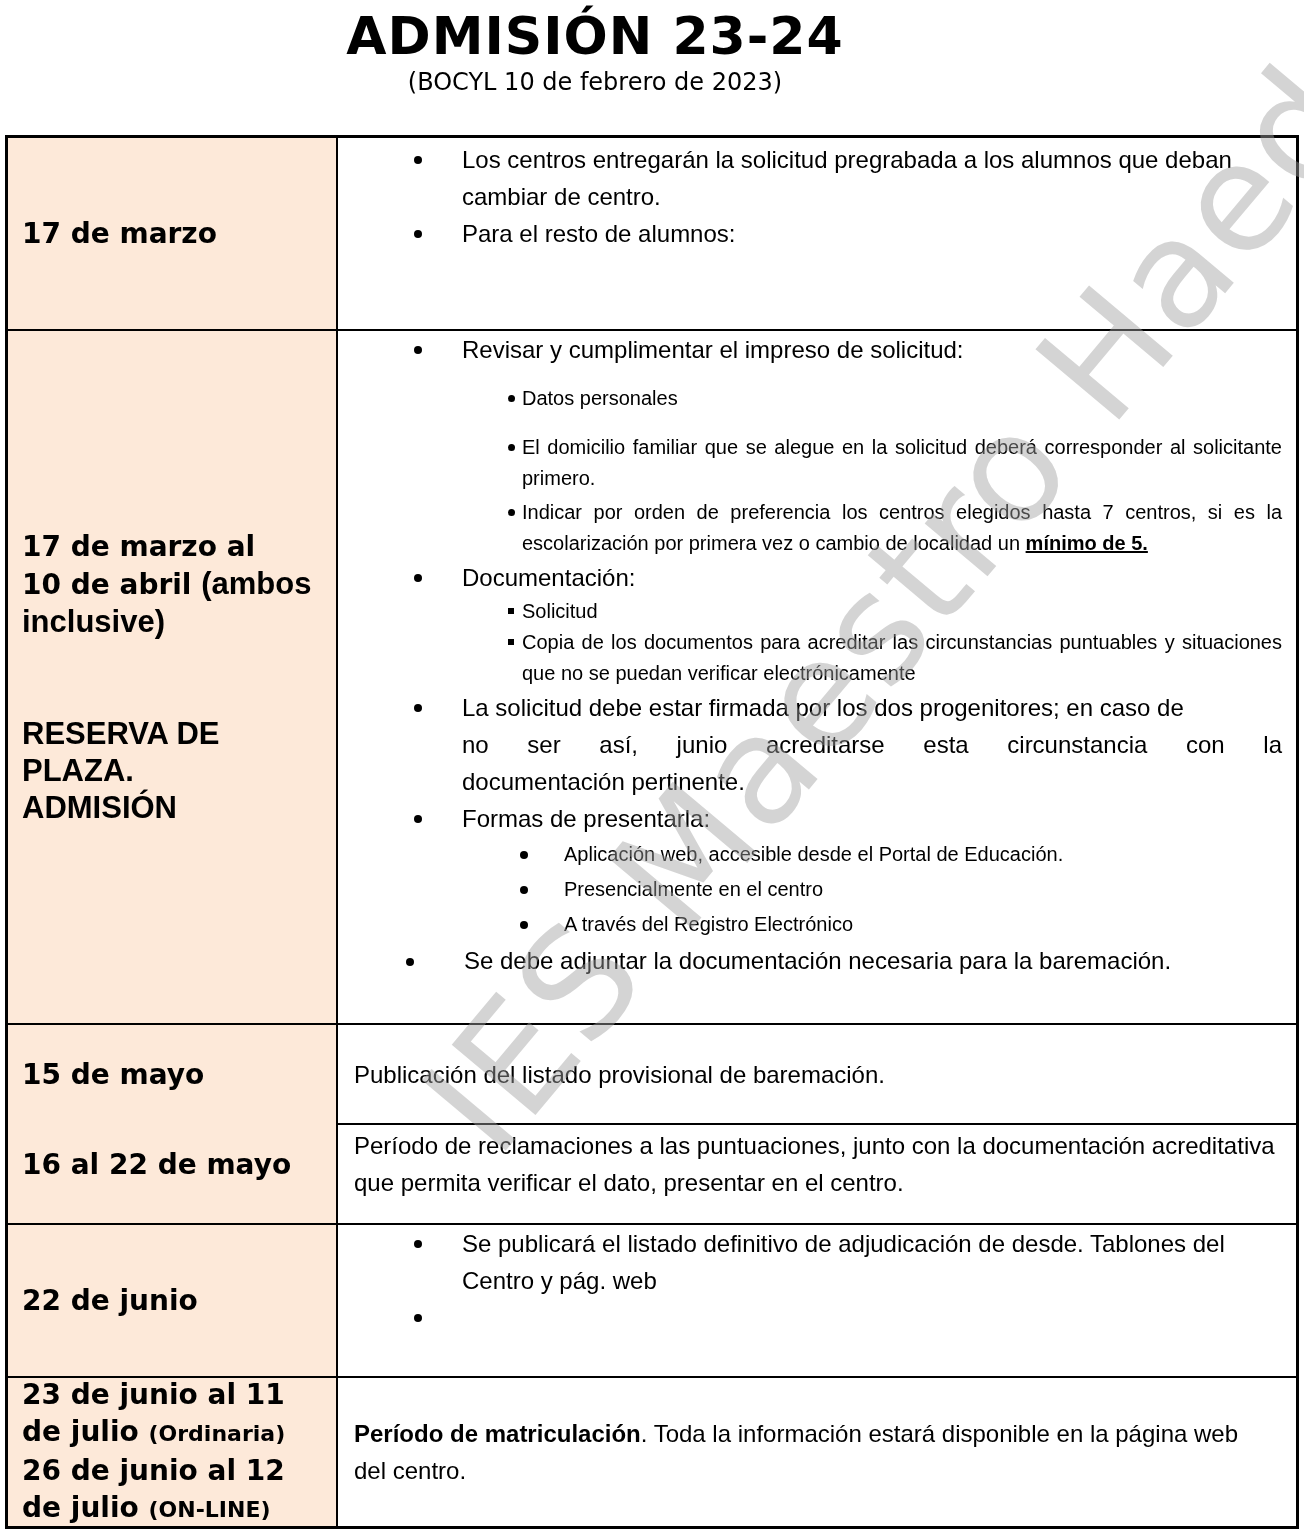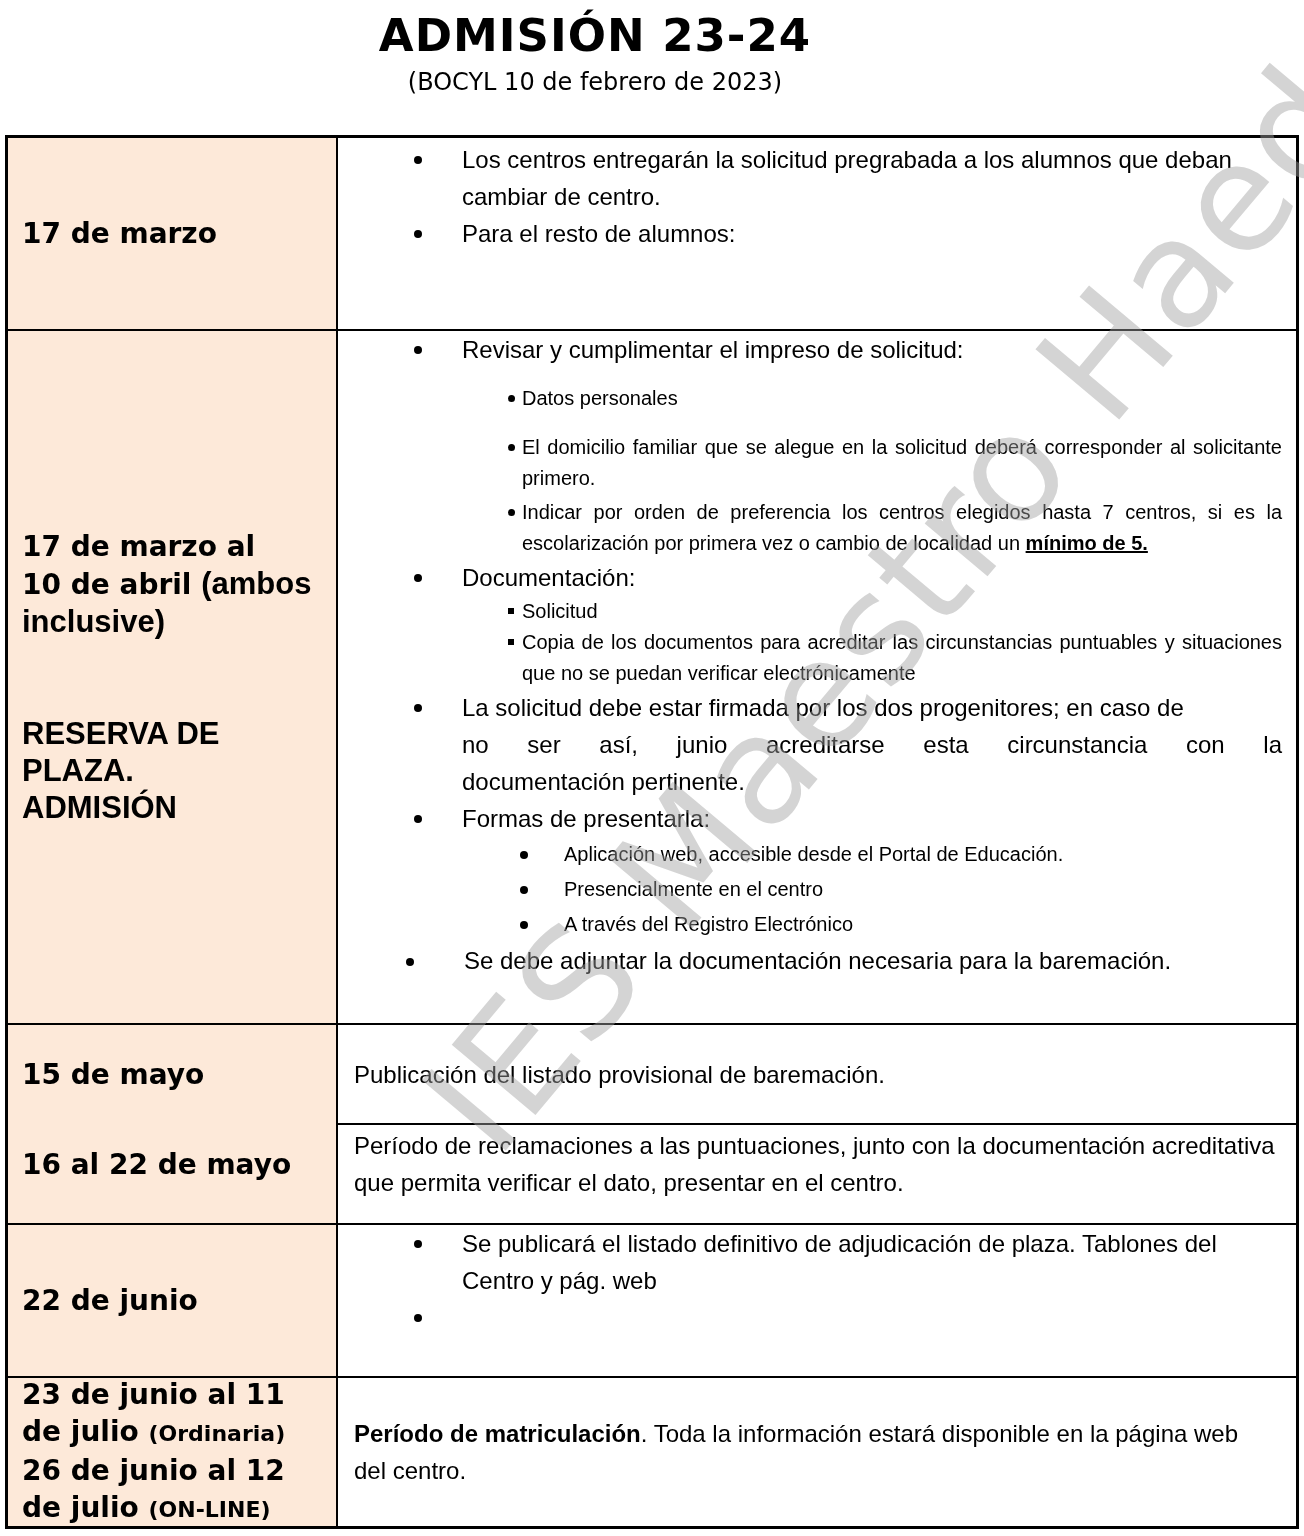--- a/index.html
+++ b/index.html
@@ -2,21 +2,21 @@
 <html><head>
 <meta charset="utf-8">
 <style>
   html, body { margin: 0; padding: 0; background: #ffffff; }
   body {
     width: 1304px; height: 1536px; position: relative; overflow: hidden;
     font-family: "Liberation Sans", sans-serif; color: #000;
   }
   .title {
     position: absolute; left: 0; top: 8px; width: 1190px; text-align: center;
-    font-family: "DejaVu Sans", sans-serif; font-weight: bold; font-size: 45px;
+    font-family: "DejaVu Sans", sans-serif; font-weight: bold; font-size: 52px;
     letter-spacing: 1px; line-height: 56px;
   }
   .subtitle {
     position: absolute; left: 0; top: 64px; width: 1190px; text-align: center;
     font-family: "DejaVu Sans", sans-serif; font-size: 24px; line-height: 36px;
   }
   .table {
     position: absolute; left: 5px; top: 135px; width: 1294px; height: 1394px;
     border: 3px solid #000; box-sizing: border-box; background: #fff;
   }
@@ -177,21 +177,21 @@
     </div>
   </div>
 
   <div class="row" style="top:1087px; height:153px;">
     <div class="date-cell">
       <div class="date-main">22 de junio</div>
     </div>
     <div class="content-cell" style="padding-top:0;">
       <div class="li l1 plain">
         <span class="bullet dot"></span>
-        <span>Se publicará el listado definitivo de adjudicación de plaza. Tablones del Centro y pág. web</span>
+        <span>Se publicará el listado definitivo de adjudicación de desde. Tablones del Centro y pág. web</span>
       </div>
       <div class="li l1 plain">
         <span class="bullet dot"></span>
       </div>
     </div>
   </div>
 
   <div class="row" style="top:1240px; height:148px; border-bottom:none;">
     <div class="date-cell" style="padding-left:14px;">
       <div class="date-main" style="line-height:37px;">

